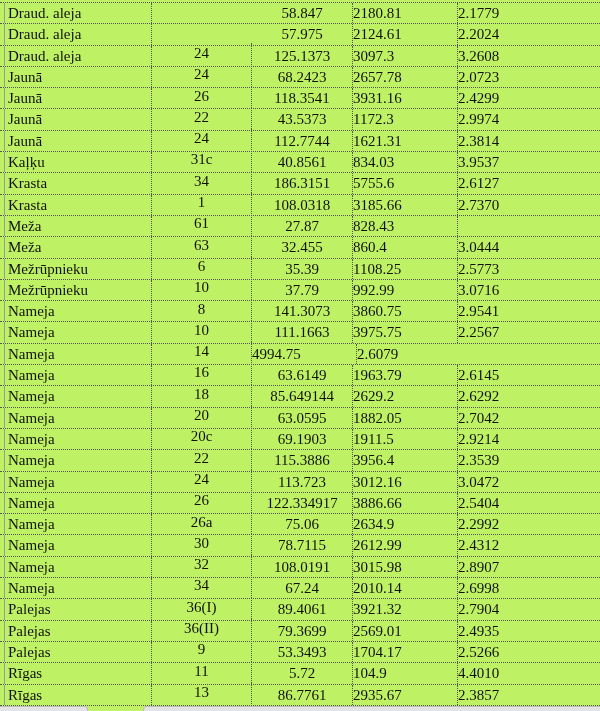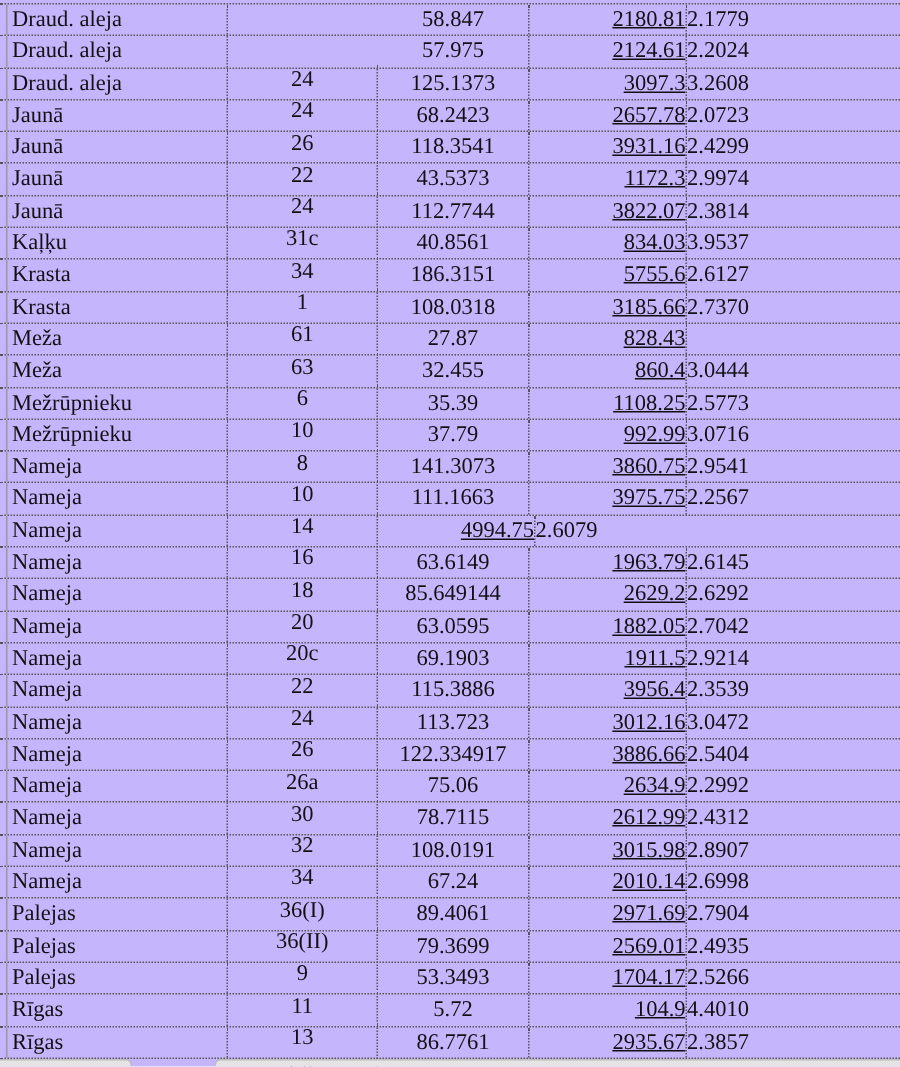--- a/index.html
+++ b/index.html
@@ -1,21 +1,21 @@
 <!DOCTYPE html>
 <html><head>
 <meta charset="utf-8">
 <style>
   * { margin: 0; padding: 0; box-sizing: border-box; }
   html, body { background: #ffffff; }
   .screen {
     position: relative;
     width: 600px;
     height: 711px;
-    background: #c4b5fd;
+    background: #bef264;
     overflow: hidden;
     font-family: "Liberation Serif", "DejaVu Serif", serif;
     font-size: 15px;
     color: #111111;
   }
   .doc-table {
     position: absolute;
     top: 2px;
     left: 0;
     width: 600px;
@@ -30,21 +30,21 @@
     height: 100%;
     overflow: hidden;
     white-space: nowrap;
     line-height: 20.5px;
   }
   
   .c-edge   { width: 5px;   border-right: 1px solid #9a9a9a; }
   .c-street { width: 147px; border-right: 1px dotted #555555; padding-left: 3px; text-align: left; }
   .c-no     { width: 100px; border-right: 1px dotted #555555; text-align: center; margin-top: 40px; }
   .c-v1     { width: 101px; border-right: 1px dotted #555555; text-align: center; }
-  .c-v2     { width: 105px; border-right: 1px dotted #555555; text-align: right; text-decoration: underline; }
+  .c-v2     { width: 105px; border-right: 1px dotted #555555; text-align: left; }
   .c-v3     { width: 142px; }
   
   .frag {
     position: absolute;
     bottom: 0;
     height: 5px;
     background: #e4e4e4;
     border: 1px solid #bcbcbc;
     border-bottom: none;
   }
@@ -104,21 +104,21 @@
         <div class="cell c-no">31c</div>
         <div class="cell c-v1">43.5373</div>
         <div class="cell c-v2">1172.3</div>
         <div class="cell c-v3">2.9974</div>
       </div>
       <div class="t-row">
         <div class="cell c-edge"></div>
         <div class="cell c-street">Jaunā</div>
         <div class="cell c-no">34</div>
         <div class="cell c-v1">112.7744</div>
-        <div class="cell c-v2">3822.07</div>
+        <div class="cell c-v2">1621.31</div>
         <div class="cell c-v3">2.3814</div>
       </div>
       <div class="t-row">
         <div class="cell c-edge"></div>
         <div class="cell c-street">Kaļķu</div>
         <div class="cell c-no">1</div>
         <div class="cell c-v1">40.8561</div>
         <div class="cell c-v2">834.03</div>
         <div class="cell c-v3">3.9537</div>
       </div>
@@ -278,21 +278,21 @@
         <div class="cell c-no">36(II)</div>
         <div class="cell c-v1">67.24</div>
         <div class="cell c-v2">2010.14</div>
         <div class="cell c-v3">2.6998</div>
       </div>
       <div class="t-row">
         <div class="cell c-edge"></div>
         <div class="cell c-street">Palejas</div>
         <div class="cell c-no">9</div>
         <div class="cell c-v1">89.4061</div>
-        <div class="cell c-v2">2971.69</div>
+        <div class="cell c-v2">3921.32</div>
         <div class="cell c-v3">2.7904</div>
       </div>
       <div class="t-row">
         <div class="cell c-edge"></div>
         <div class="cell c-street">Palejas</div>
         <div class="cell c-no">11</div>
         <div class="cell c-v1">79.3699</div>
         <div class="cell c-v2">2569.01</div>
         <div class="cell c-v3">2.4935</div>
       </div>

